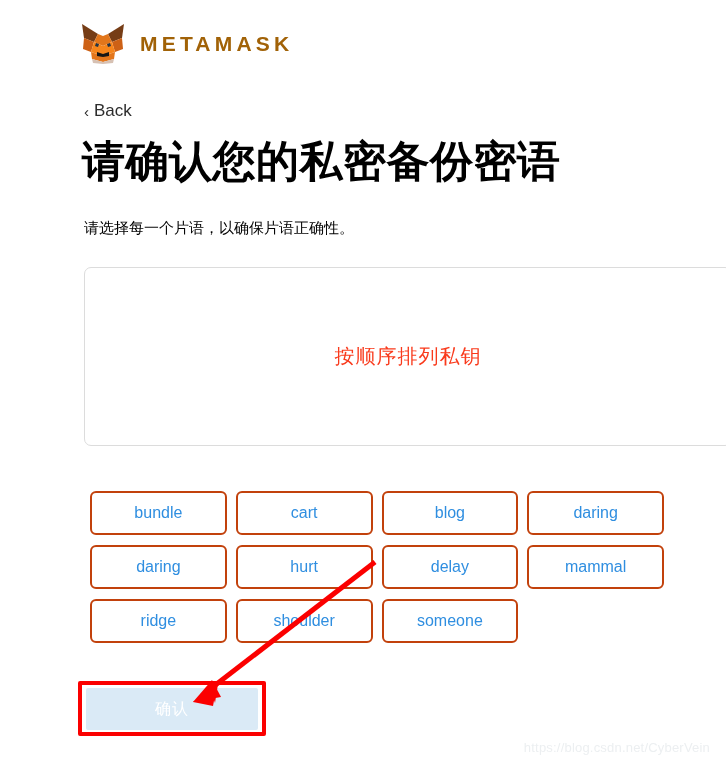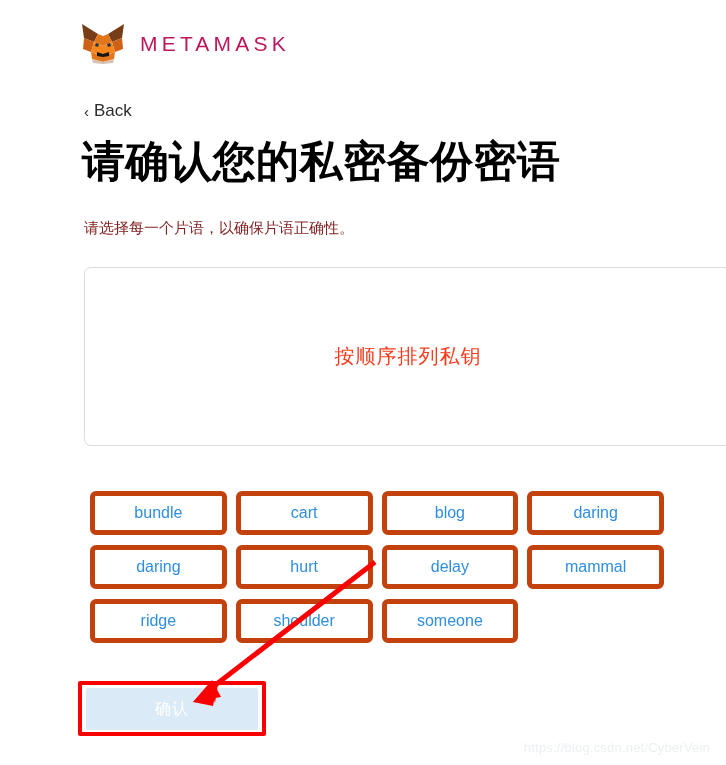--- a/index.html
+++ b/index.html
@@ -27,22 +27,22 @@
     gap: 14px;
   }
   .fox-logo {
     width: 46px;
     height: 43px;
     display: block;
   }
   .brand-name {
     font-size: 21px;
     letter-spacing: 4.2px;
-    font-weight: 400;
-    color: #be185d;
+    font-weight: 700;
+    color: #a16207;
     white-space: nowrap;
   }
 
   
   .back-link {
     position: absolute;
     left: 84px;
     top: 101px;
     font-size: 17px;
     color: #2c2c2c;
@@ -69,21 +69,21 @@
     letter-spacing: 0.5px;
     margin: 0;
     line-height: 1.18;
     white-space: nowrap;
   }
   .page-subtitle {
     position: absolute;
     left: 84px;
     top: 219px;
     font-size: 15px;
-    color: #7f1d1d;
+    color: #000000;
     margin: 0;
     white-space: nowrap;
   }
 
   
   .drop-zone {
     position: absolute;
     left: 84px;
     top: 267px;
     width: 648px;
@@ -108,21 +108,21 @@
     left: 90px;
     top: 491px;
     width: 574px;
     display: grid;
     grid-template-columns: repeat(4, 1fr);
     column-gap: 9px;
     row-gap: 10px;
   }
   .word-chip {
     height: 44px;
-    border: 5px solid #c2410c;
+    border: 2px solid #c2410c;
     border-radius: 6px;
     background: #ffffff;
     color: #2f8ee0;
     font-size: 16px;
     display: flex;
     align-items: center;
     justify-content: center;
     cursor: pointer;
     box-sizing: border-box;
     user-select: none;

